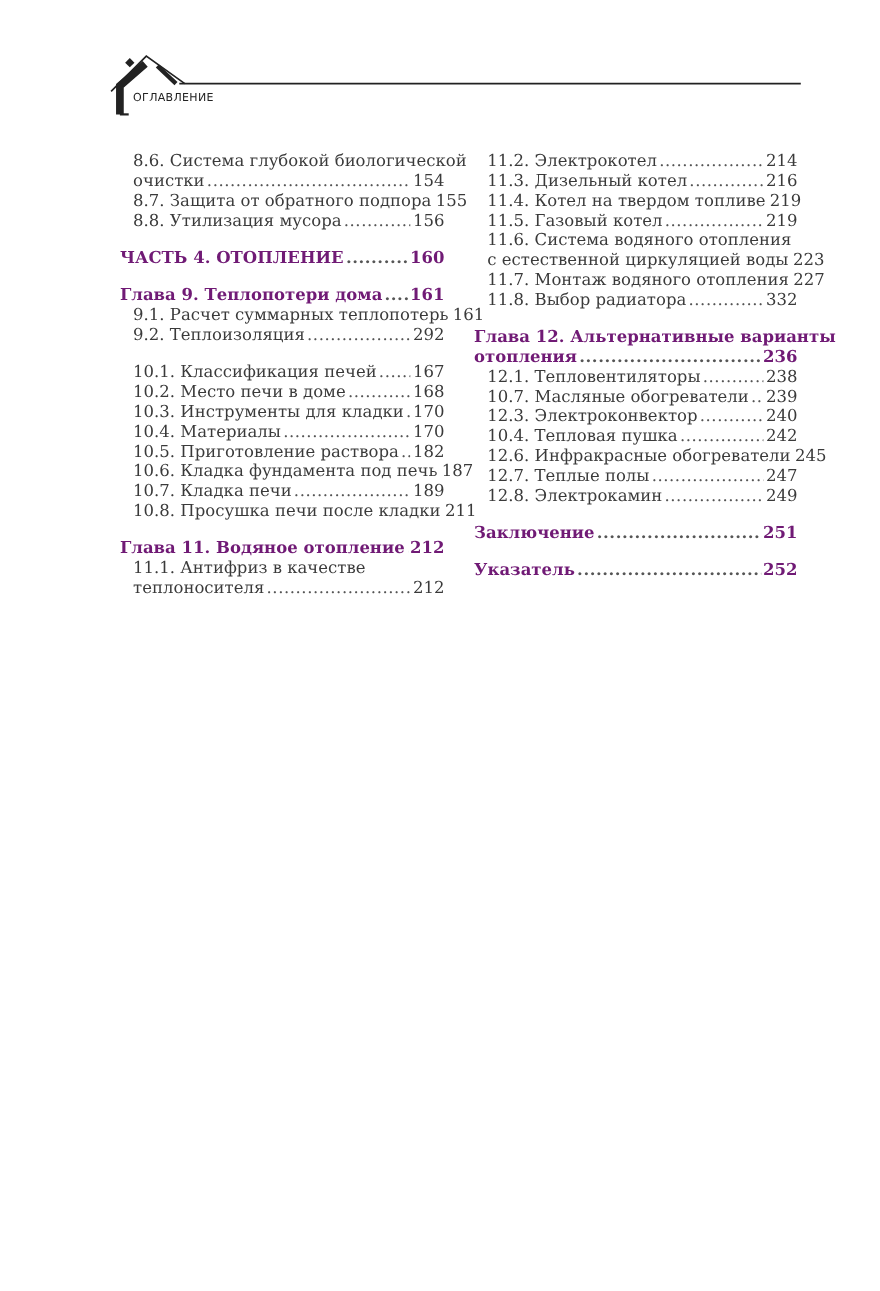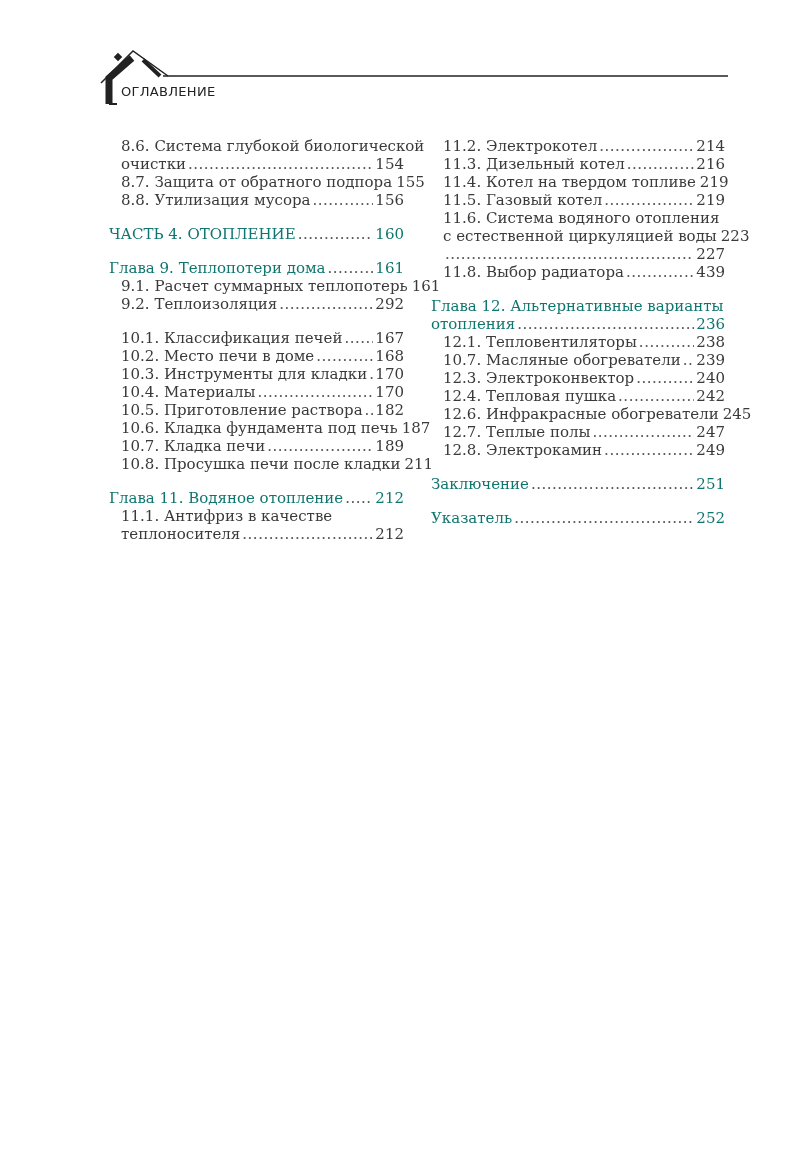--- a/index.html
+++ b/index.html
@@ -1,30 +1,30 @@
 <!DOCTYPE html>
 <html><head>
 <meta charset="utf-8">
 <style>
   html, body { margin: 0; padding: 0; background: #ffffff; }
   body { width: 800px; height: 1174px; position: relative; overflow: hidden; font-family: "DejaVu Serif", serif; color: #333; }
   .header { position: absolute; left: 0; top: 0; width: 800px; height: 120px; }
   .header svg { position: absolute; left: 0; top: 0; }
-  .header-title { position: absolute; left: 121px; top: 84px; font-family: "DejaVu Sans", sans-serif; font-size: 13px; letter-spacing: 0.3px; color: #222; }
+  .header-title { position: absolute; left: 121px; top: 84px; font-family: "DejaVu Sans", sans-serif; font-size: 10px; letter-spacing: 0.3px; color: #222; }
   .col { position: absolute; top: 137px; font-size: 15px; line-height: 18px; }
   .col-left { left: 109px; width: 295px; }
   .col-right { left: 431px; width: 294px; }
   .entry { display: flex; align-items: baseline; white-space: nowrap; }
   .entry .t { flex: 0 0 auto; }
   .entry .dots { flex: 1 1 auto; overflow: hidden; margin: 0 2px; color: #555; letter-spacing: 0.5px; }
   .entry .dots::before { content: "........................................................................................................................................................"; }
   .entry .p { flex: 0 0 auto; }
   .sub { padding-left: 12px; color: #3a3a3a; }
   .first-line { display: block; white-space: nowrap; }
-  .bold { font-weight: normal; color: #0f766e; }
+  .bold { font-weight: bold; color: #701a75; }
   .gap { height: 16px; }
 </style>
 </head>
 <body>
 
 <div class="header">
   <svg width="800" height="120">
 
     <polyline points="101,83 133,51 168,76" fill="none" stroke="#222" stroke-width="1.5"></polyline>
 
@@ -161,27 +161,28 @@
   </div>
   <div class="sub">
     <span class="first-line">11.6. Система водяного отопления</span>
     <div class="entry">
       <span class="t">с естественной циркуляцией воды</span>
       <span class="dots"></span>
       <span class="p">223</span>
     </div>
   </div>
   <div class="entry sub">
+    <span class="t">11.7. Монтаж водяного отопления</span>
     <span class="dots"></span>
     <span class="p">227</span>
   </div>
   <div class="entry sub">
     <span class="t">11.8. Выбор радиатора</span>
     <span class="dots"></span>
-    <span class="p">439</span>
+    <span class="p">332</span>
   </div>
   <div class="gap"></div>
   <div class="bold">
     <span class="first-line">Глава 12. Альтернативные варианты</span>
     <div class="entry">
       <span class="t">отопления</span>
       <span class="dots"></span>
       <span class="p">236</span>
     </div>
   </div>
@@ -194,21 +195,21 @@
     <span class="t">10.7. Масляные обогреватели</span>
     <span class="dots"></span>
     <span class="p">239</span>
   </div>
   <div class="entry sub">
     <span class="t">12.3. Электроконвектор</span>
     <span class="dots"></span>
     <span class="p">240</span>
   </div>
   <div class="entry sub">
-    <span class="t">12.4. Тепловая пушка</span>
+    <span class="t">10.4. Тепловая пушка</span>
     <span class="dots"></span>
     <span class="p">242</span>
   </div>
   <div class="entry sub">
     <span class="t">12.6. Инфракрасные обогреватели</span>
     <span class="dots"></span>
     <span class="p">245</span>
   </div>
   <div class="entry sub">
     <span class="t">12.7. Теплые полы</span>

